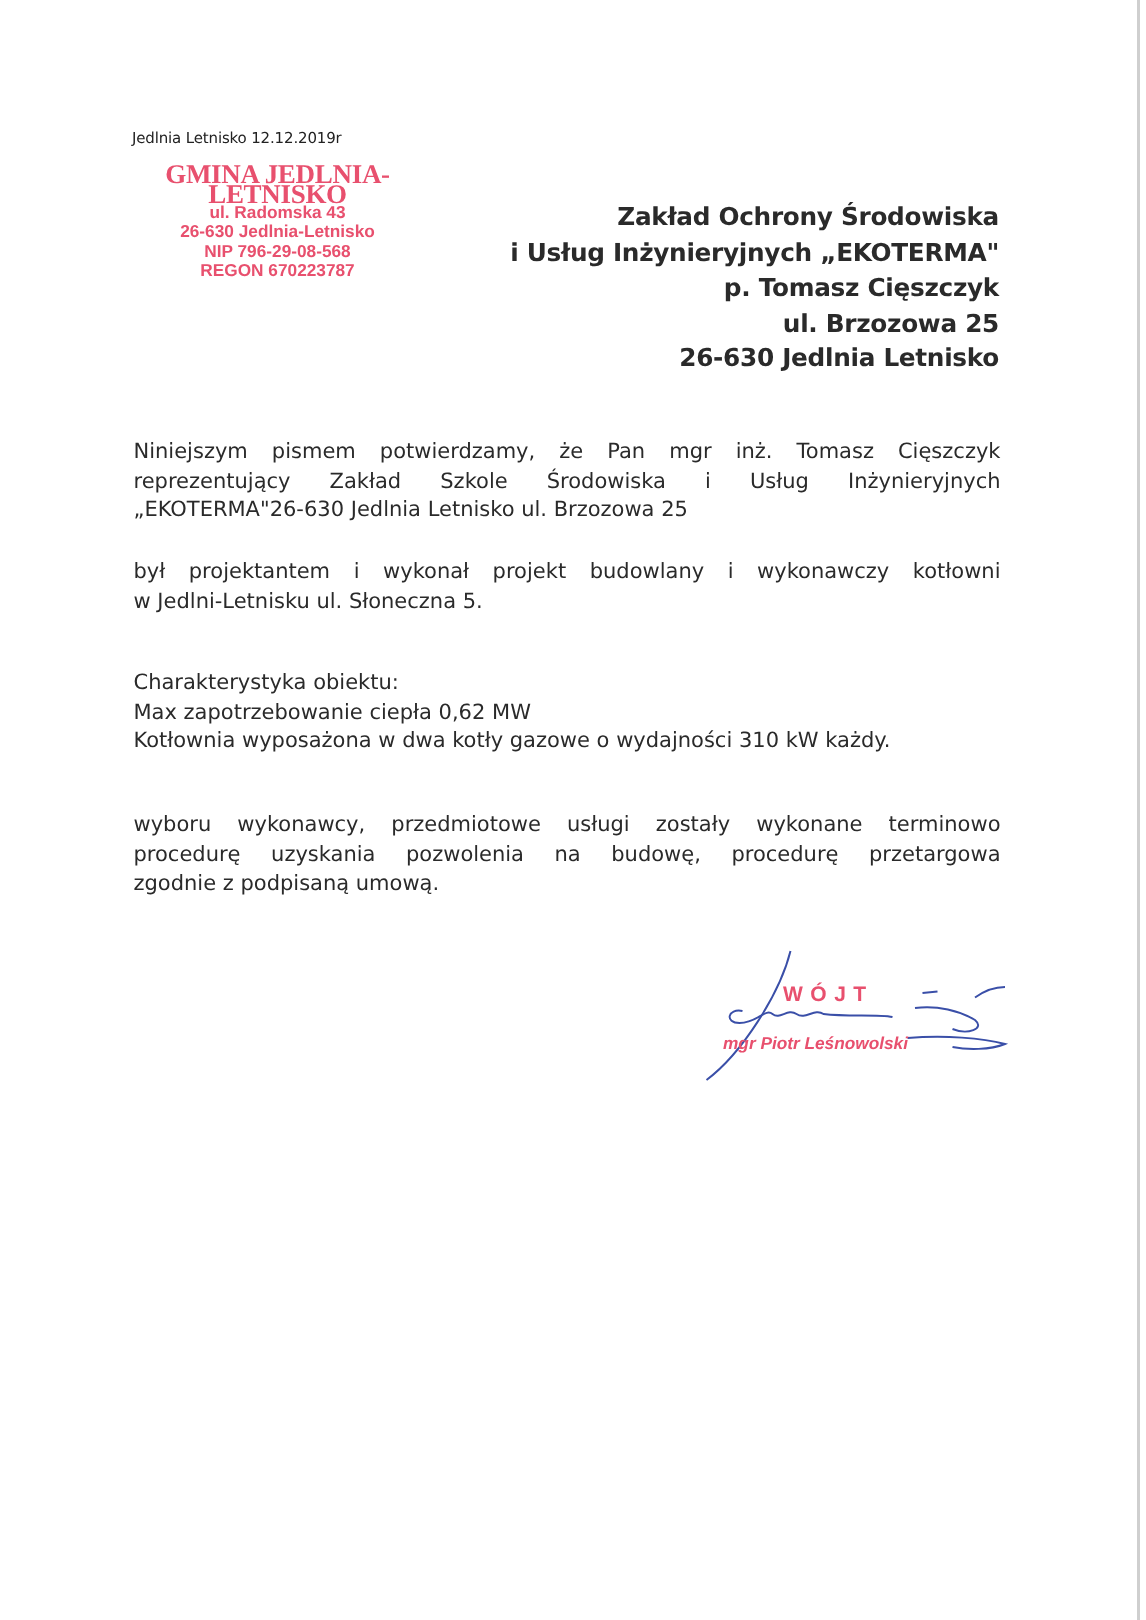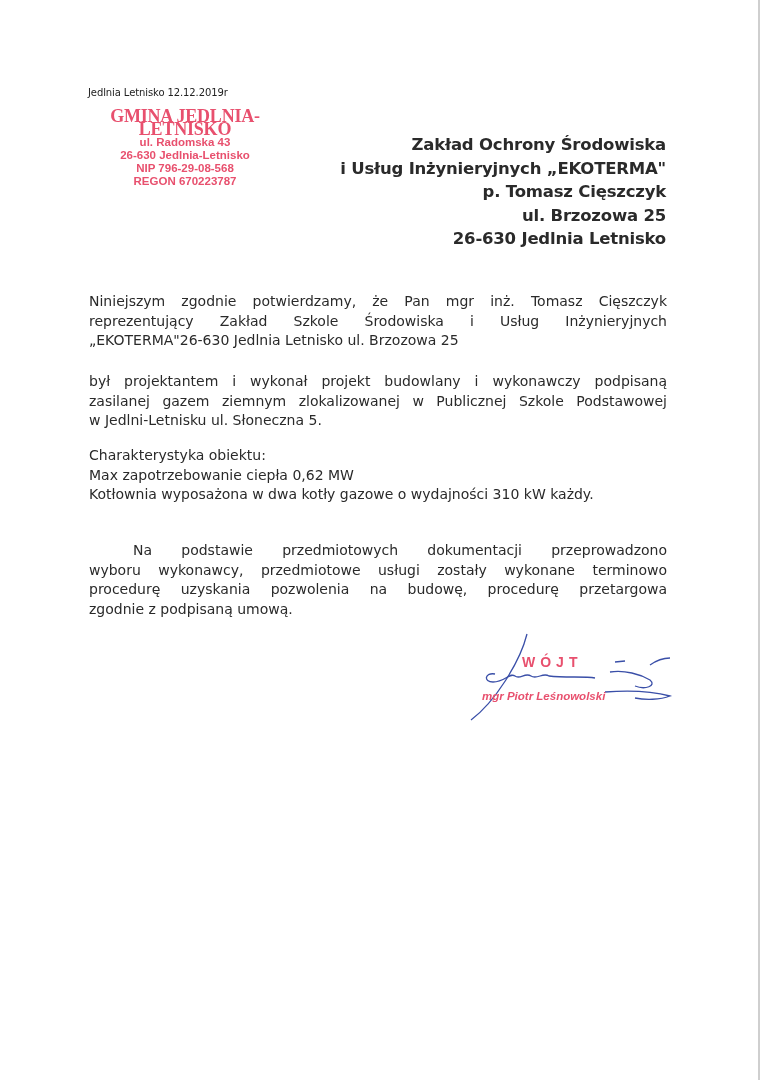--- a/index.html
+++ b/index.html
@@ -45,39 +45,37 @@
 
 <div class="recipient">
   <div>Zakład Ochrony Środowiska</div>
   <div>i Usług Inżynieryjnych „EKOTERMA"</div>
   <div>p. Tomasz Cięszczyk</div>
   <div>ul. Brzozowa 25</div>
   <div>26-630 Jedlnia Letnisko</div>
 </div>
 
 <div class="para p1">
-  <span class="ln">Niniejszym zgodnie potwierdzamy, że Pan mgr inż. Tomasz Cięszczyk</span>
+  <span class="ln">Niniejszym pismem potwierdzamy, że Pan mgr inż. Tomasz Cięszczyk</span>
   <span class="ln">reprezentujący Zakład Szkole Środowiska i Usług Inżynieryjnych</span>
   <span class="ln last">„EKOTERMA"26-630 Jedlnia Letnisko ul. Brzozowa 25</span>
 </div>
 
 <div class="para p2">
-  <span class="ln">był projektantem i wykonał  projekt budowlany i wykonawczy podpisaną</span>
-  <span class="ln">zasilanej  gazem ziemnym zlokalizowanej w Publicznej Szkole Podstawowej</span>
+  <span class="ln">był projektantem i wykonał  projekt budowlany i wykonawczy kotłowni</span>
   <span class="ln last">w Jedlni-Letnisku ul. Słoneczna 5.</span>
 </div>
 
 <div class="para p3">
   <span class="ln">Charakterystyka obiektu:</span>
   <span class="ln underline">Max zapotrzebowanie ciepła 0,62 MW</span>
   <span class="ln">Kotłownia wyposażona w dwa kotły gazowe o wydajności  310 kW każdy.</span>
 </div>
 
 <div class="para p4">
-  <span class="ln indent">Na podstawie przedmiotowych dokumentacji  przeprowadzono</span>
   <span class="ln">wyboru wykonawcy, przedmiotowe usługi zostały wykonane terminowo</span>
   <span class="ln">procedurę uzyskania pozwolenia na budowę, procedurę przetargowa</span>
   <span class="ln last">zgodnie z podpisaną umową.</span>
 </div>
 
 <div class="signature">
   <svg class="sig-svg" width="215" height="100" viewBox="0 0 215 100">
     <path d="M62 2 C55 30, 30 70, 6 88" fill="none" stroke="#3a4fa8" stroke-width="1.3"></path>
     <path d="M30 42 C20 40, 18 50, 28 50 C40 50, 45 40, 50 44 C55 48, 60 40, 66 44 C72 48, 78 40, 84 44 C100 46, 120 44, 130 46" fill="none" stroke="#3a4fa8" stroke-width="1.3"></path>
     <path d="M145 40 C160 38, 175 42, 185 48 C192 54, 180 58, 170 54" fill="none" stroke="#3a4fa8" stroke-width="1.3"></path>

